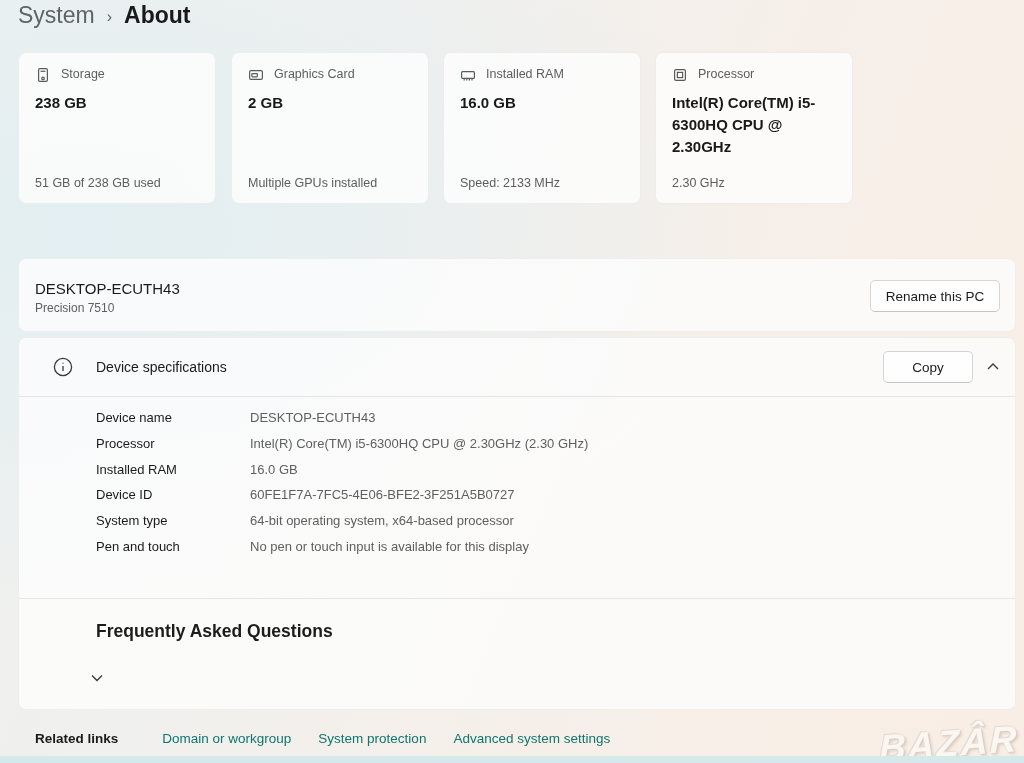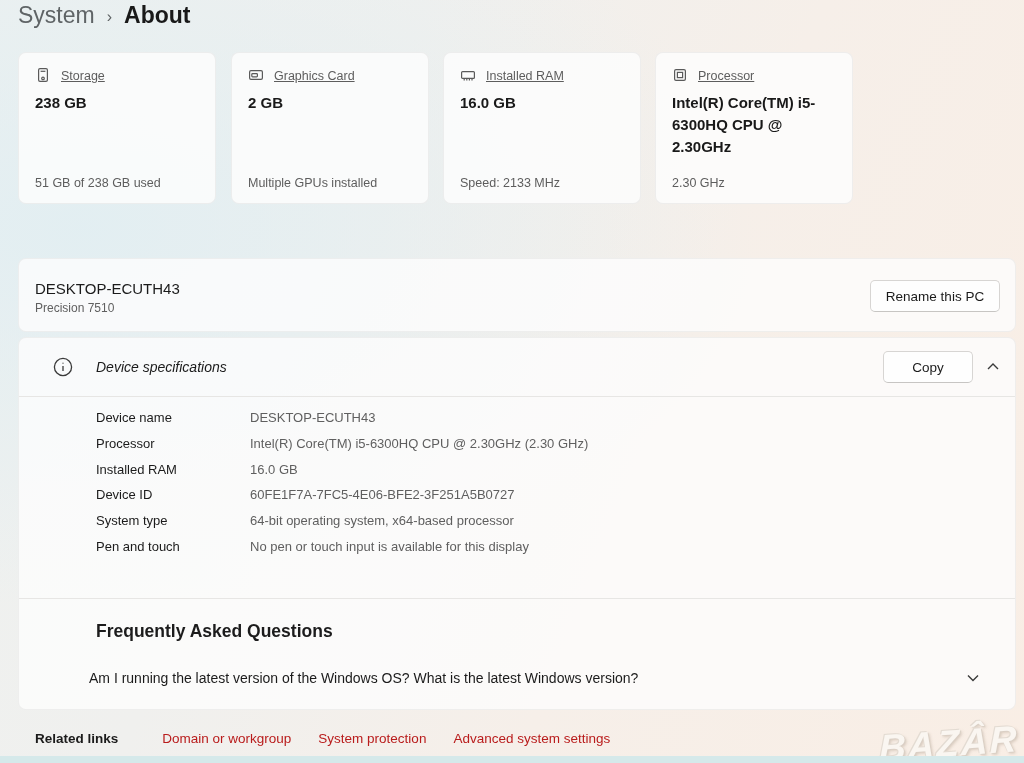--- a/index.html
+++ b/index.html
@@ -22,21 +22,21 @@
 
   
   .cardrow { left:0; top:52px; width:1024px; height:152px; }
   .scard {
     position:absolute; top:0; width:198px; height:152px;
     background:rgba(253,253,253,0.85);
     border:1px solid rgba(0,0,0,0.055);
     border-radius:8px;
     padding:14px 16px;
   }
-  .scard-head { display:flex; align-items:flex-end; gap:10px; color:#5d5d5d; font-size:12.5px;text-decoration:underline; }
+  .scard-head { display:flex; align-items:flex-start; gap:10px; color:#5d5d5d; font-size:12.5px; }
   .scard-value { margin-top:9px; font-size:15px; font-weight:700; color:#191919; line-height:22px; max-width:170px; }
   .scard-caption { position:absolute; left:16px; bottom:13px; font-size:12.5px; color:#5d5d5d; }
   .icon16 { width:16px; height:16px; flex:0 0 16px; display:inline-block; }
 
   
   .panel {
     position:absolute; left:18px; width:998px;
     background:rgba(253,253,252,0.82);
     border:1px solid rgba(0,0,0,0.05);
     border-radius:8px;
@@ -48,39 +48,39 @@
     position:absolute; display:flex; align-items:center; justify-content:center;
     background:#fefefe; border:1px solid #d7d5d3; border-bottom-color:#c7c5c3;
     border-radius:5px; font-size:13.5px; color:#1b1b1b; cursor:pointer;
     font-family:"Liberation Sans", sans-serif;
   }
   .rename-btn { right:15px; top:21px; width:130px; height:32px; }
 
   .specpanel { top:337px; height:373px; }
   .spec-head { position:absolute; left:0; top:0; width:100%; height:58px; }
   .info-ic { position:absolute; left:33px; top:18px; width:22px; height:22px; }
-  .spec-title { position:absolute; left:77px; top:21px; font-size:14px; color:#1b1b1b;font-style:italic; }
+  .spec-title { position:absolute; left:77px; top:21px; font-size:14px; color:#1b1b1b; }
   .copy-btn { right:42px; top:13px; width:90px; height:32px; }
   .chev-up { position:absolute; right:14px; top:21px; width:16px; height:16px; cursor:pointer; }
   .divider { position:absolute; left:0; width:100%; height:1px; background:#e7e6e4; }
 
   .spec-table { position:absolute; left:77px; top:72px; }
   .spec-row { display:flex; height:25.8px; align-items:flex-start;gap:41px; }
   .spec-label { width:113px; font-size:13px; color:#1b1b1b; }
   .spec-value { font-size:13px; color:#5f5f5f; }
 
   .faq-title { position:absolute; left:77px; top:283px; font-size:17.5px; font-weight:600; color:#1c1c1c; }
   .faq-row { position:absolute; left:70px; right:34px; top:326px; height:28px; display:flex; align-items:center; cursor:pointer; }
   .faq-q { font-size:14px; color:#1b1b1b; flex:1; }
   .chev-down { width:16px; height:16px; }
 
   
   .related { left:35px; top:731px; display:flex; align-items:center; font-size:13.5px; }
   .related-label { font-weight:700; color:#1b1b1b; margin-right:44px; }
-  .rlink { color:#b91c1c; margin-right:27px; cursor:pointer; text-decoration:none; }
+  .rlink { color:#0f766e; margin-right:27px; cursor:pointer; text-decoration:none; }
 
   
   .watermark {
     right:6px; bottom:-2px;
     font-size:37px; font-weight:800; font-style:italic;
     letter-spacing:2px;
     color:#faf6f1;
     text-shadow:-1px -1px 0 #e3dbd2, 1px 1px 1px #d9cfc5, 2px 2px 3px rgba(160,140,120,0.35);
     transform:rotate(-4deg) skewX(-4deg);
   }
@@ -210,21 +210,20 @@
     <div class="spec-row">
       <span class="spec-label">Pen and touch</span>
       <span class="spec-value">No pen or touch input is available for this display</span>
     </div>
   </div>
 
   <div class="divider" style="top:260px"></div>
 
   <div class="faq-title">Frequently Asked Questions</div>
   <div class="faq-row">
-    <span class="faq-q">Am I running the latest version of the Windows OS? What is the latest Windows version?</span>
     <span class="chev-down">
       <svg viewBox="0 0 16 16" width="16" height="16" fill="none" stroke="#3a3a3a" stroke-width="1.4">
         <path d="M3 5.5 L8 10.5 L13 5.5"></path>
       </svg>
     </span>
   </div>
 </div>
 
 <div class="abs related">
   <span class="related-label">Related links</span>

